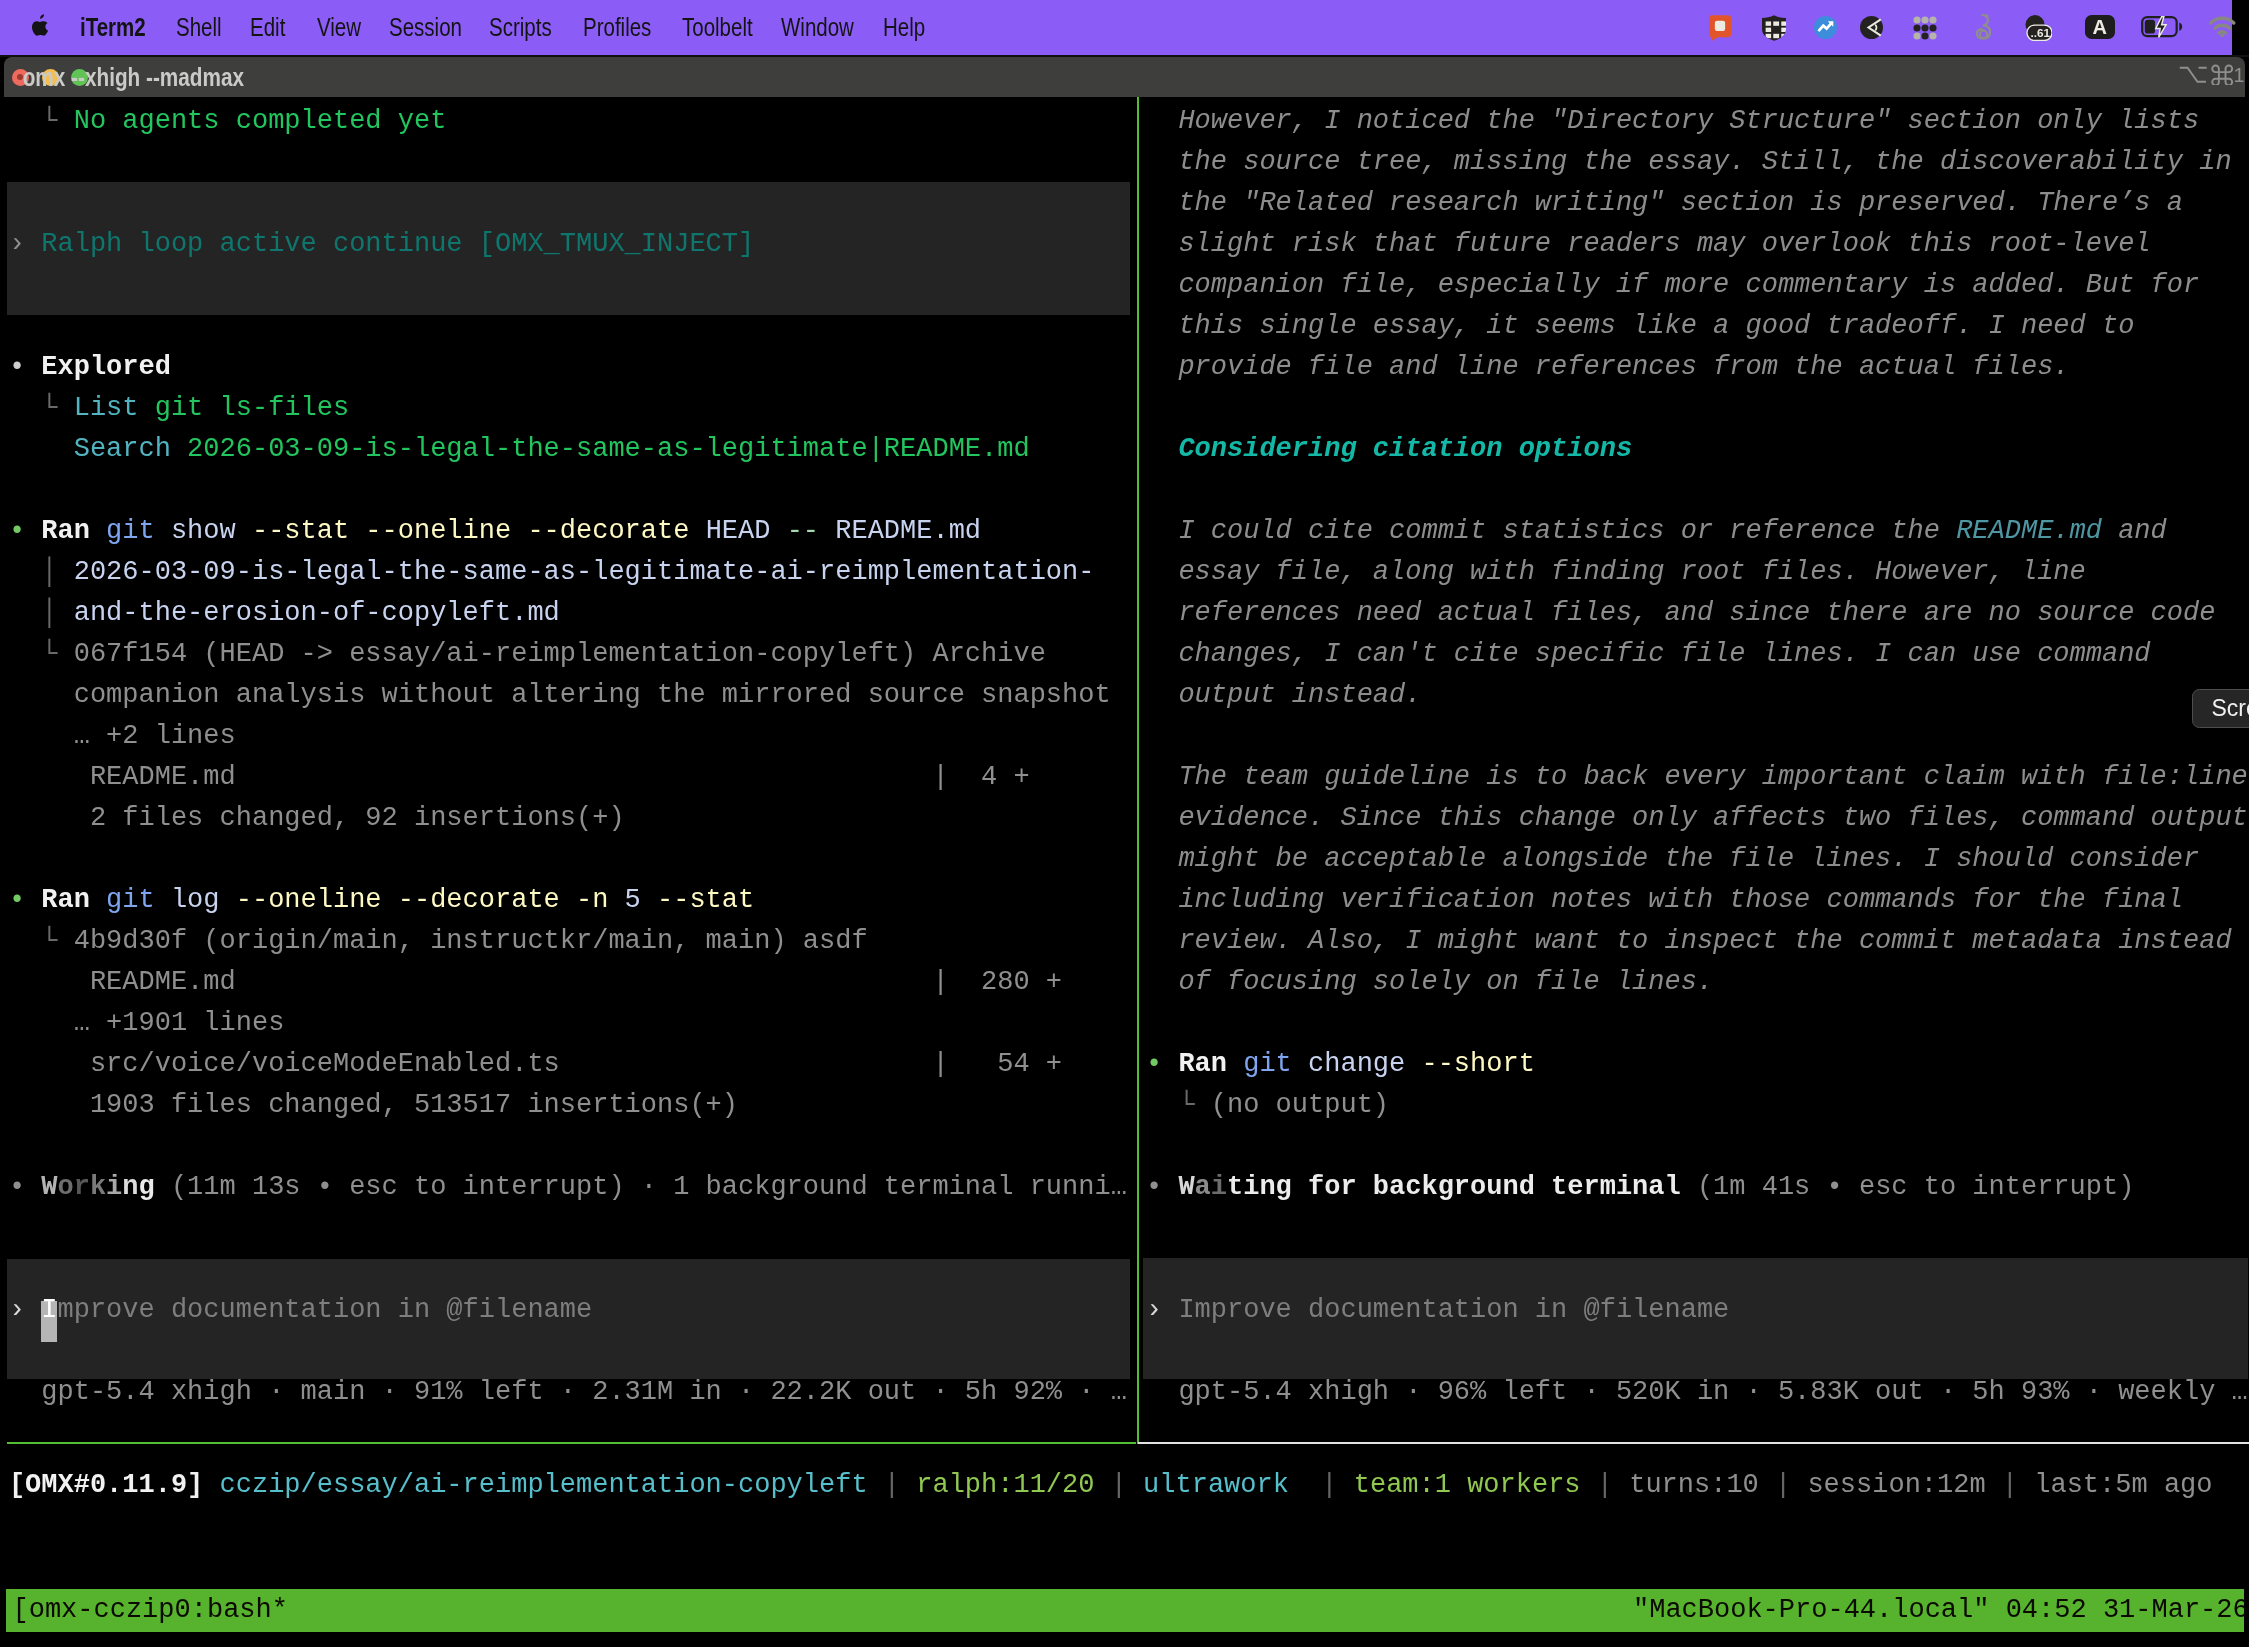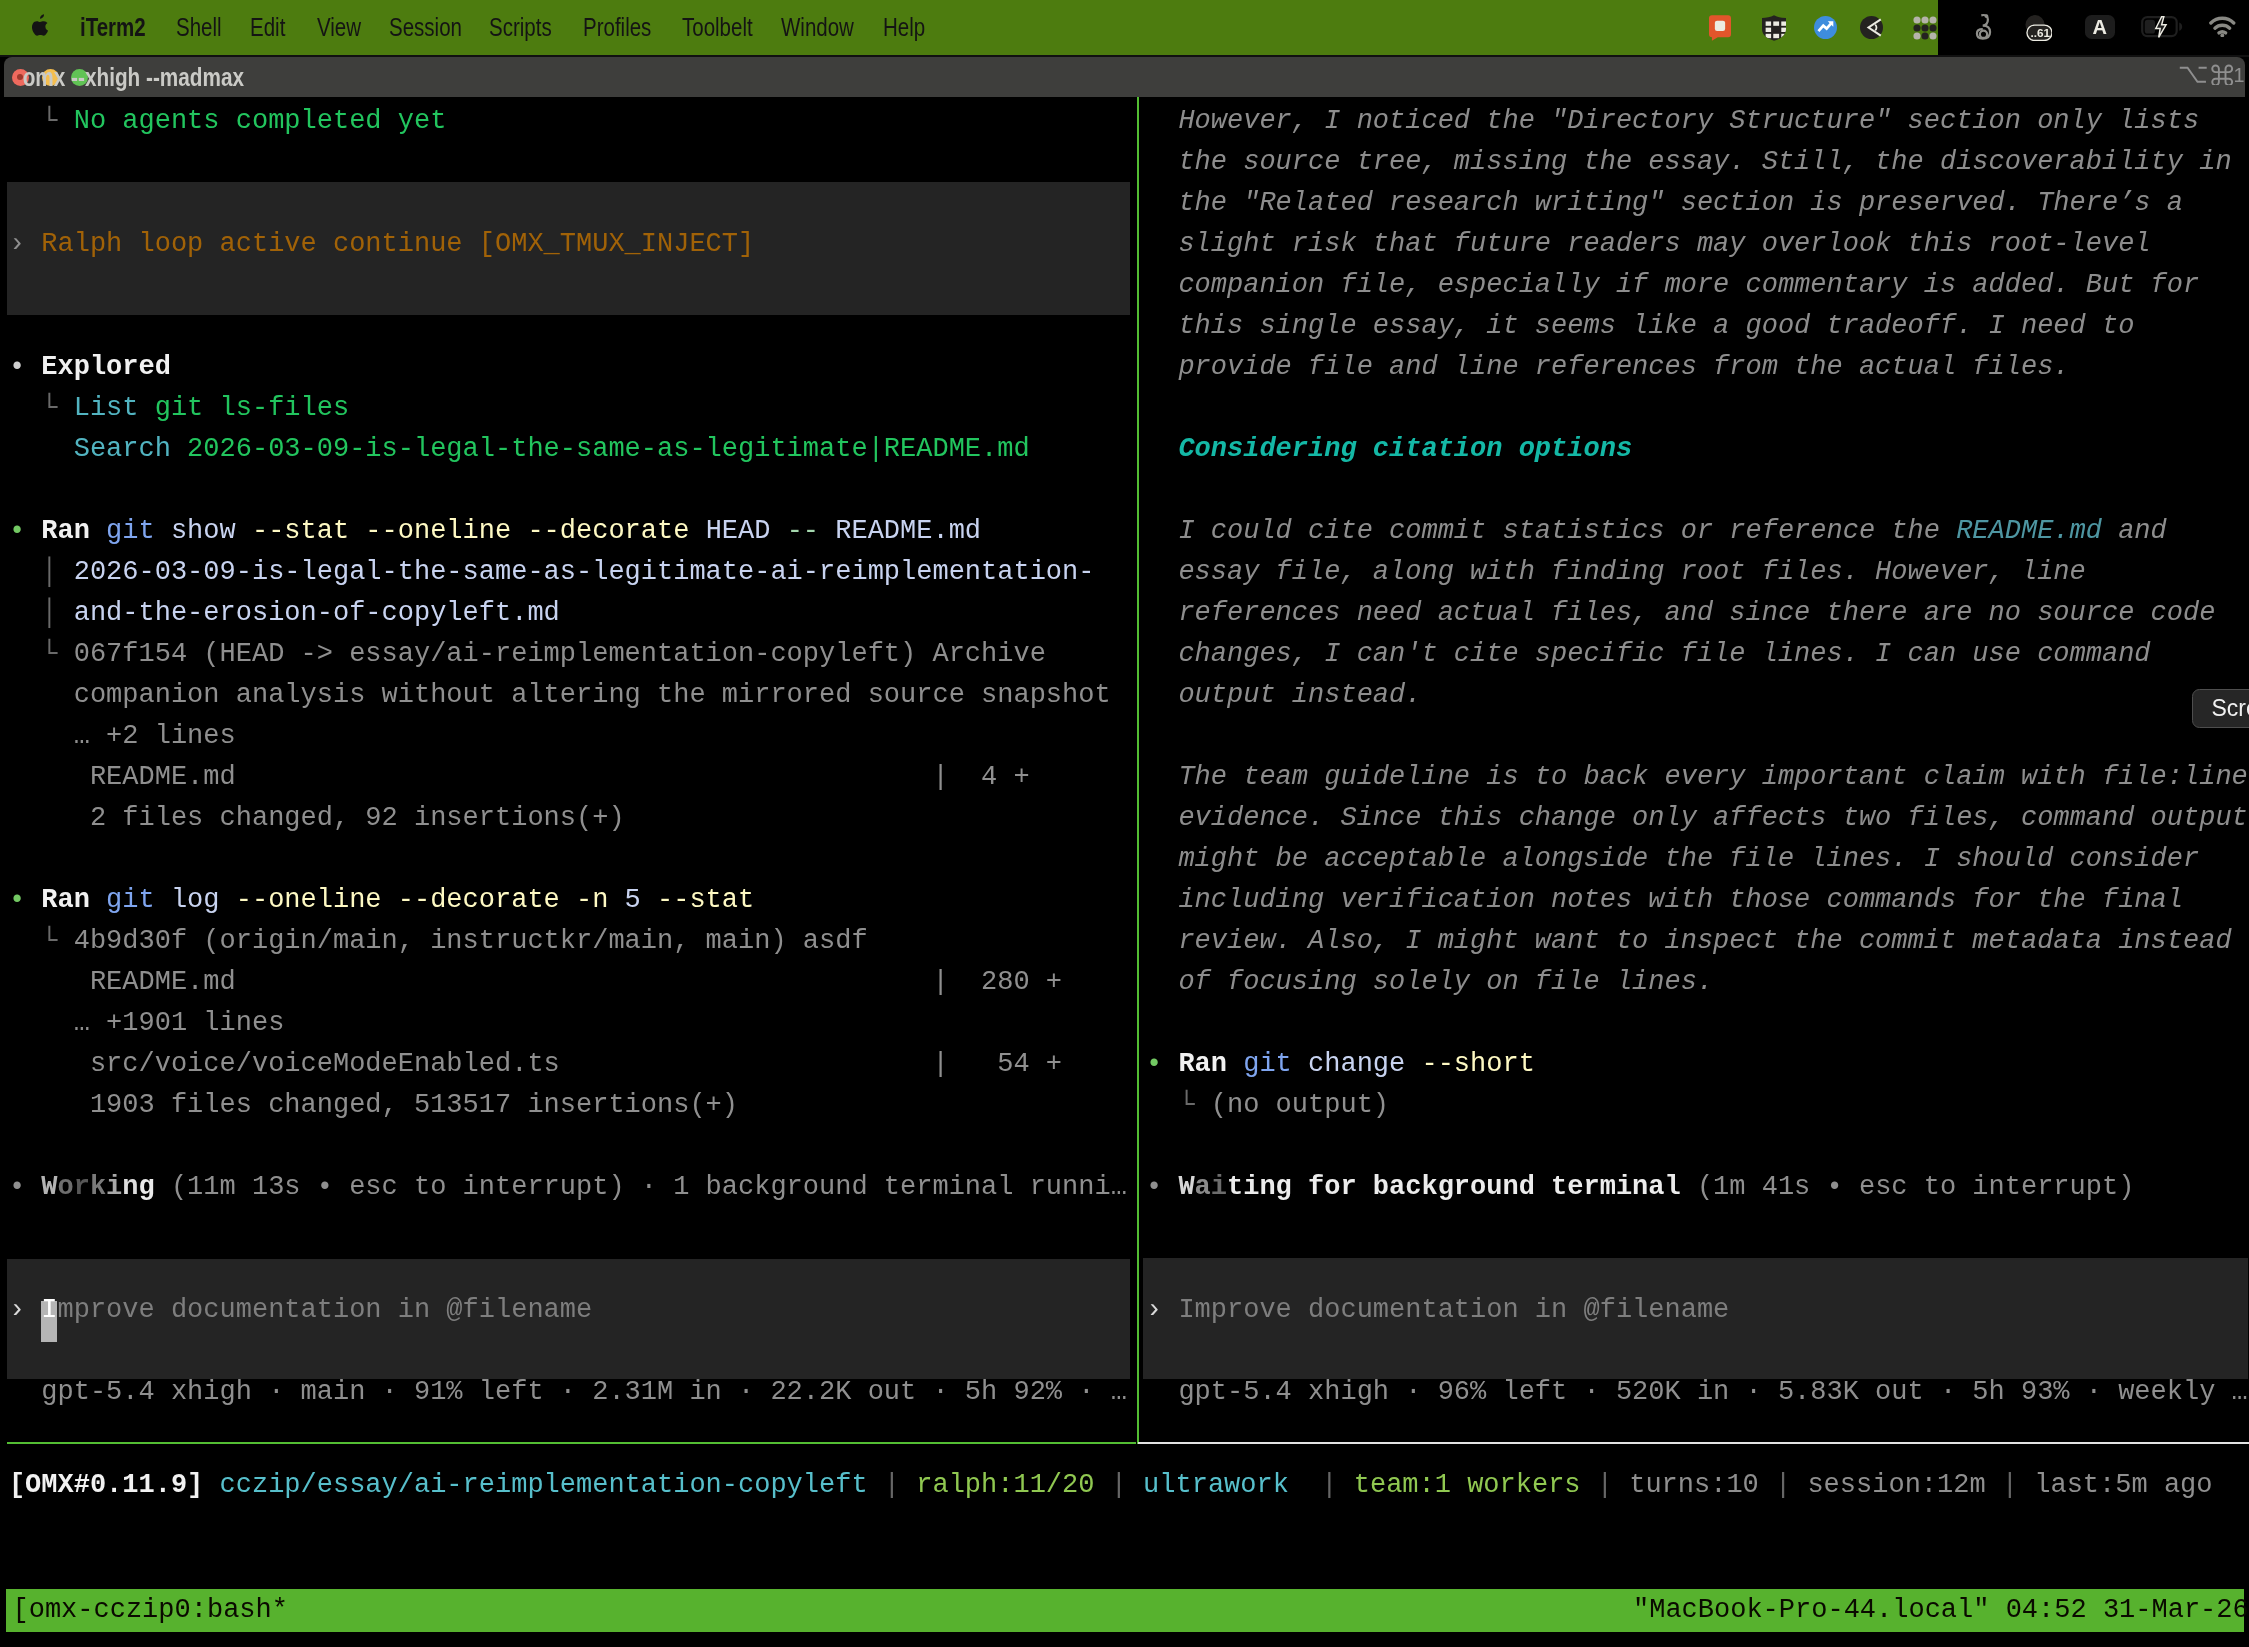--- a/index.html
+++ b/index.html
@@ -1,27 +1,27 @@
 <!DOCTYPE html>
 <html style="font-size:11.8px"><head><meta charset="utf-8"><style>
 * {margin:0;padding:0;box-sizing:border-box}
 html,body {width:2250px;height:1648px;background:#000;overflow:hidden;position:relative}
 body {font-family:"Liberation Sans", sans-serif}
-.menubar {position:absolute;left:0;top:0;width:1938px;height:55px;background:#4d7c0f;color:#141414;font-size:25px}
+.menubar {position:absolute;left:0;top:0;width:2232px;height:55px;background:#8b5cf6;color:#141414;font-size:25px}
 .menubar span {top:12.5px}
 .titlebar {position:absolute;left:4.4px;top:57px;width:2241px;height:40px;background:#3E3E3C;border-radius:8px 8px 0 0}
 .tl {position:absolute;border-radius:50%;width:17px;height:17px;top:69px}
 .title {position:absolute;top:63px;left:0;width:2250px;color:#CACAC6;font-weight:bold;font-size:25px}
 .title span {display:inline-block;transform:scaleX(0.83);transform-origin:50% 0}
 .term {position:absolute;font-family:"Liberation Mono", monospace;font-size:27px;line-height:41px;letter-spacing:0;white-space:pre;color:#E8E8E8;font-style:normal;font-weight:normal}
 :where(.term b) {font-weight:normal;font-style:normal;font-family:inherit}
 .w {color:#22c55e} .wb {color:#F1F1F1;font-weight:bold} .lb {color:#CFCFCF}
 .t {color:#6A6A6A} .g {color:#8F8F8F} .gb {color:#73C963}
 .bl {color:#7FA5EF} .pe {color:#C8D3F0} .sa {color:#fef9c3} .mi {color:#A5D8AE}
-.cy {color:#52B4C1} .p1 {color:#8F8F8F} .bx {color:#a16207}
+.cy {color:#52B4C1} .p1 {color:#8F8F8F} .bx {color:#0f766e}
 .i {color:#8D8D8D;font-style:italic} .ib {color:#14b8a6;font-style:italic;font-weight:bold}
 .itl {color:#4E96A2;font-style:italic}
 .ip {color:#D9D9D9} .it {color:#7E7E7E} .cw {color:#FFFFFF}
 .ob {color:#F2F2F2;font-weight:bold} .oc {color:#57BFCB} .op {color:#666} .og {color:#90C851} .od {color:#8F8F8F}
 .box {position:absolute;background:#242424}
 </style></head><body>
 <div style="position:absolute;left:0;top:97px;width:2250px;height:1551px;background:#000"></div>
 <div class="menubar">
     <svg style="position:absolute;left:30px;top:11.8px" width="20" height="26" viewBox="0 0 170 190">
 <path fill="#141414" d="M150.37 150.25c-2.45 5.66-5.35 10.87-8.71 15.66-4.58 6.53-8.33 11.05-11.22 13.56-4.48 4.12-9.28 6.23-14.42 6.35-3.69 0-8.14-1.05-13.32-3.18-5.2-2.12-9.97-3.17-14.34-3.17-4.58 0-9.49 1.05-14.75 3.17-5.26 2.13-9.5 3.24-12.74 3.35-4.93.21-9.84-1.96-14.75-6.52-3.13-2.73-7.04-7.41-11.73-14.04-5.03-7.08-9.17-15.29-12.41-24.65-3.47-10.11-5.21-19.9-5.21-29.38 0-10.86 2.35-20.22 7.04-28.07 3.69-6.3 8.61-11.27 14.76-14.92s12.79-5.51 19.95-5.63c3.91 0 9.05 1.21 15.43 3.59 6.36 2.39 10.45 3.6 12.24 3.6 1.34 0 5.88-1.42 13.57-4.24 7.27-2.62 13.41-3.7 18.44-3.28 13.63 1.1 23.87 6.47 30.68 16.15-12.19 7.39-18.22 17.73-18.1 31 .11 10.34 3.86 18.94 11.23 25.77 3.34 3.17 7.07 5.62 11.22 7.36-.9 2.61-1.85 5.11-2.86 7.52zM119.11 7.24c0 8.1-2.96 15.67-8.86 22.67-7.12 8.32-15.73 13.13-25.07 12.38a25.22 25.22 0 0 1-.19-3.07c0-7.78 3.39-16.1 9.4-22.91 3-3.45 6.82-6.31 11.45-8.6 4.62-2.25 8.99-3.5 13.1-3.74.12 1.08.17 2.17.17 3.27z"></path>

